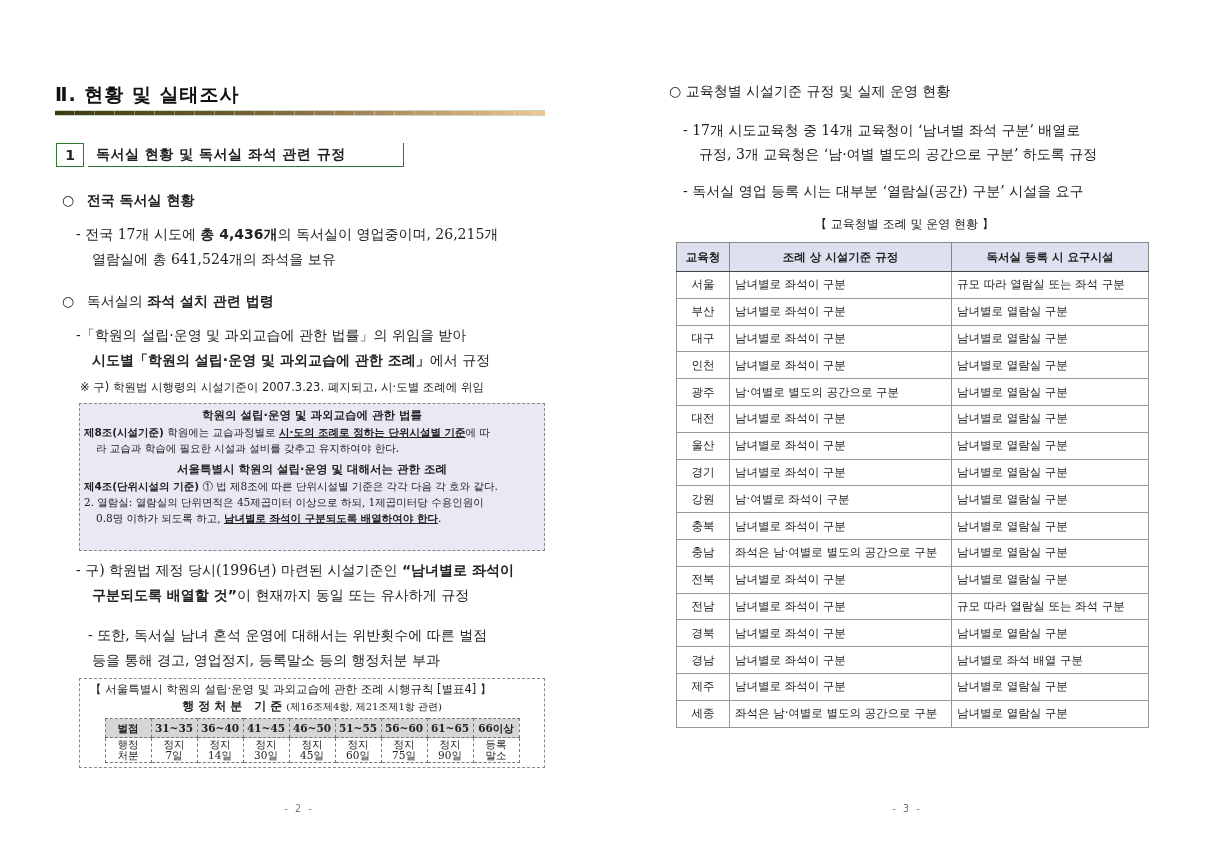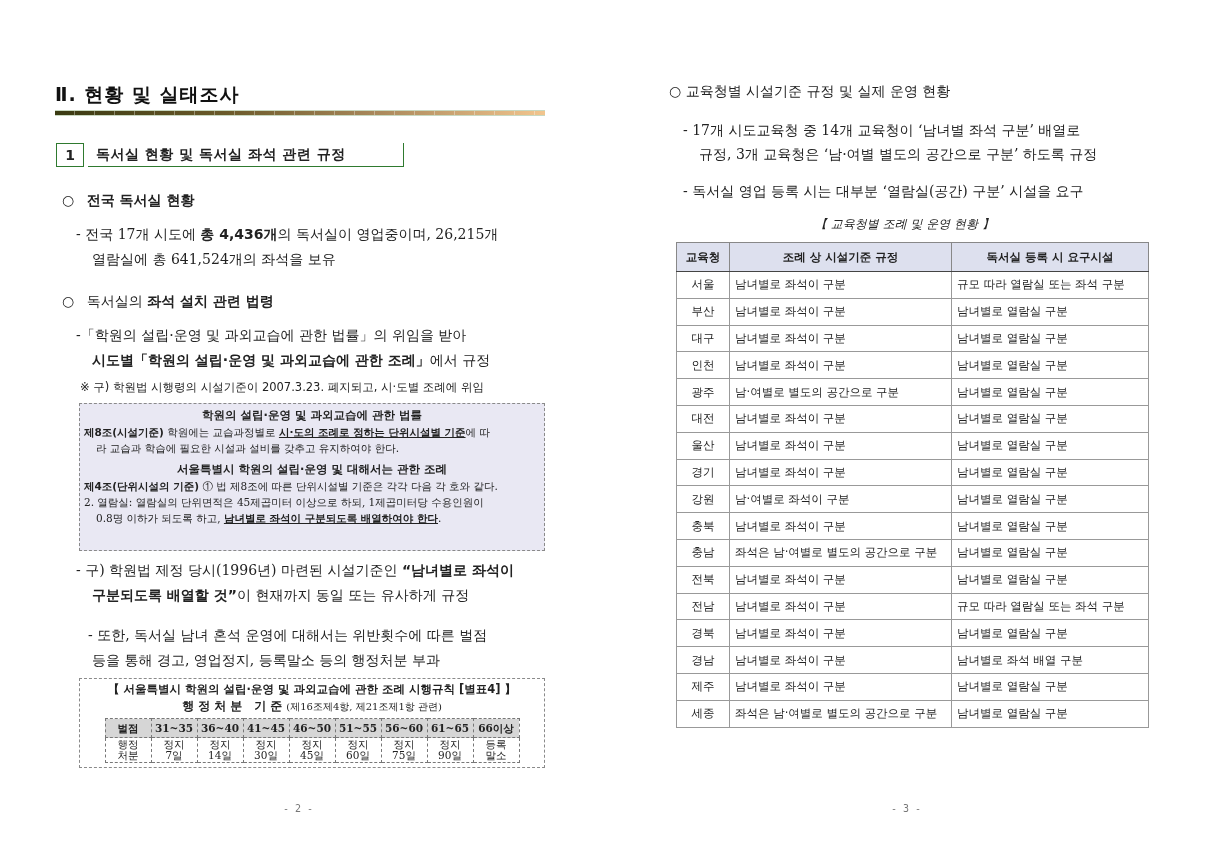--- a/index.html
+++ b/index.html
@@ -24,31 +24,31 @@
   .b { font-weight: bold; font-family: "DejaVu Sans", sans-serif; }
   .ul { text-decoration: underline; }
   .note { font-family: "DejaVu Sans", sans-serif; font-size: 11.5px; }
 
   .lawbox { position: absolute; left: 79px; top: 403px; width: 466px; height: 148px; background: #e9e8f3; border: 1px dashed #8a8a8a; font-size: 10.5px; line-height: 16px; padding: 3px 4px; }
   .lawbox .lt { text-align: center; font-family: "DejaVu Sans", sans-serif; font-weight: bold; font-size: 11.5px; line-height: 17px; }
   .lawbox .ln { white-space: nowrap; }
   .lawbox .ind { padding-left: 12px; }
 
   .penbox { position: absolute; left: 79px; top: 678px; width: 466px; height: 90px; border: 1px dashed #8a8a8a; padding: 2px 10px; }
-  .pen-title { text-align: center; font-family: "DejaVu Sans", sans-serif; font-weight: bold; font-size: 11.5px; line-height: 17px; white-space: nowrap; }
+  .pen-title { font-family: "DejaVu Sans", sans-serif; font-weight: normal; font-size: 11.5px; line-height: 17px; white-space: nowrap; }
   .pen-sub { text-align: center; font-size: 11.5px; line-height: 17px; }
   .pen-sub .b { font-size: 12px; letter-spacing: 4px; }
   .pen-sub .small { font-size: 10px; }
   .pentable { border-collapse: collapse; margin: 3px auto 0; font-size: 10.5px; }
   .pentable td { border: 1px dashed #777; text-align: center; width: 46px; line-height: 11px; padding: 1px 0; }
   .pentable tr.h td { background: #d6d6d6; font-weight: bold; line-height: 16px; }
 
   .pagenum { position: absolute; top: 803px; font-size: 10px; color: #777; font-family: "DejaVu Sans Mono", monospace; }
 
-  .cap { position: absolute; left: 0; width: 603px; text-align: center; top: 216px; font-family: "DejaVu Sans", sans-serif; font-size: 12px; font-style: italic; }
+  .cap { position: absolute; left: 0; width: 603px; text-align: center; top: 216px; font-family: "DejaVu Sans", sans-serif; font-size: 12px; }
   .rtable { position: absolute; left: 73px; top: 242px; border-collapse: collapse; font-family: "DejaVu Sans", sans-serif; font-size: 11.5px; border: 1.5px solid #444; }
   .rtable th { background: #dde0ee; font-weight: bold; height: 29px; border: 1px solid #888; border-bottom: 1.5px solid #444; }
   .rtable td { height: 26.8px; border: 1px solid #999; padding-left: 5px; white-space: nowrap; }
   .rtable td.c { text-align: center; padding-left: 0; }
   .c0 { width: 53px; } .c1 { width: 222px; } .c2 { width: 197px; }
 </style>
 </head>
 <body>
 
 <div class="page page-left">

